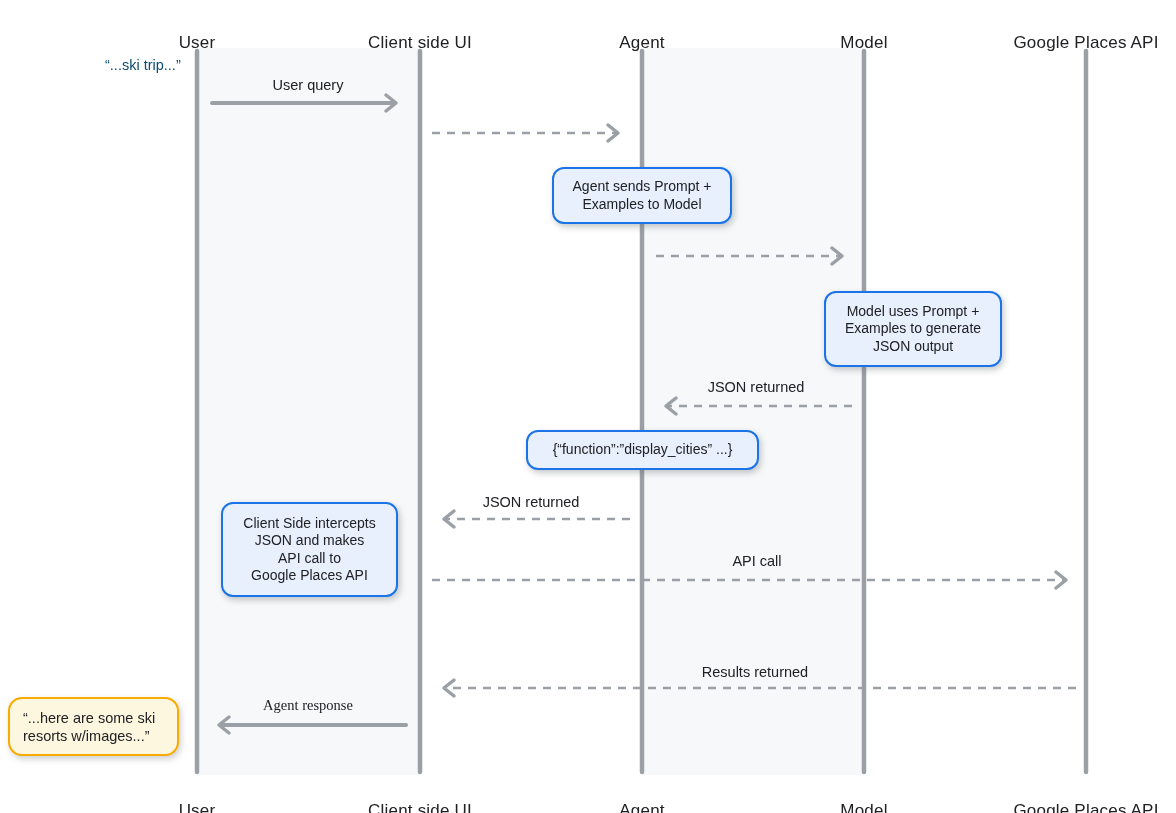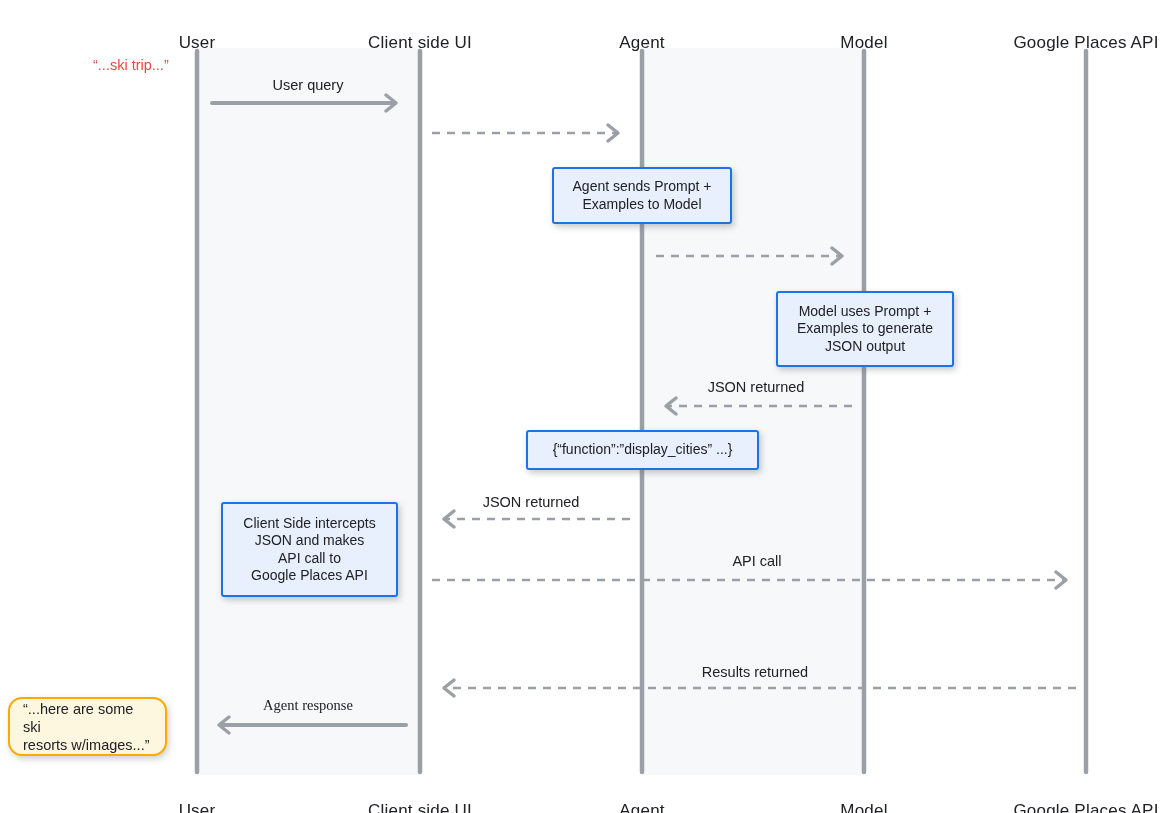--- a/index.html
+++ b/index.html
@@ -28,39 +28,40 @@
     text-align:center;
     font-size:14.5px;
     font-weight:500;
     color:#202124;
   }
   .note{
     position:absolute;
     box-sizing:border-box;
     background:#e8f0fe;
     border:2px solid #1a73e8;
-    border-radius:3px;
+    border-radius:12px;
     box-shadow:2px 3px 6px rgba(95,99,104,.35);
     display:flex;
     align-items:center;
     justify-content:center;
     text-align:center;
     font-size:14px;
     font-weight:500;
     line-height:17.5px;
     color:#202124;
     white-space:pre-line;
     padding:2px 6px;
   }
   .quote-plain{
     position:absolute;
     font-size:14.5px;
     font-weight:500;
-    color:#ef4444;
+    color:#0c4a6e;
     white-space:pre-line;
+    margin-left:12px;
   }
   .quote-box{
     position:absolute;
     box-sizing:border-box;
     background:#fef7e0;
     border:2.5px solid #f9ab00;
     border-radius:14px;
     box-shadow:2px 3px 6px rgba(95,99,104,.3);
     display:flex;
     align-items:center;
@@ -124,25 +125,25 @@
   <div class="msg-label" style="left:636px;top:379px;">JSON returned</div>
   <div class="msg-label" style="left:411px;top:494px;">JSON returned</div>
   <div class="msg-label" style="left:637px;top:553px;">API call</div>
   <div class="msg-label" style="left:635px;top:664px;">Results returned</div>
   <div class="msg-label" style="left:188px;top:697px;font-family:Liberation Serif, serif;">Agent response</div>
 
   <div class="quote-plain" style="left:93px;top:57px;">“...ski trip...”</div>
 
   <div class="note" style="left:552px;top:167px;width:180px;height:57px;">Agent sends Prompt +
 Examples to Model</div>
-  <div class="note" style="left:776px;top:291px;width:178px;height:76px;">Model uses Prompt +
+  <div class="note" style="left:824px;top:291px;width:178px;height:76px;">Model uses Prompt +
 Examples to generate
 JSON output</div>
   <div class="note" style="left:526px;top:430px;width:233px;height:40px;">{“function”:”display_cities” ...}</div>
   <div class="note" style="left:221px;top:502px;width:177px;height:95px;">Client Side intercepts
 JSON and makes
 API call to
 Google Places API</div>
 
-  <div class="quote-box" style="left:8px;top:697px;width:159px;height:59px;">“...here are some ski
+  <div class="quote-box" style="left:8px;top:697px;width:171px;height:59px;">“...here are some ski
 resorts w/images...”</div>
 
 </div>
 
 </body></html>

